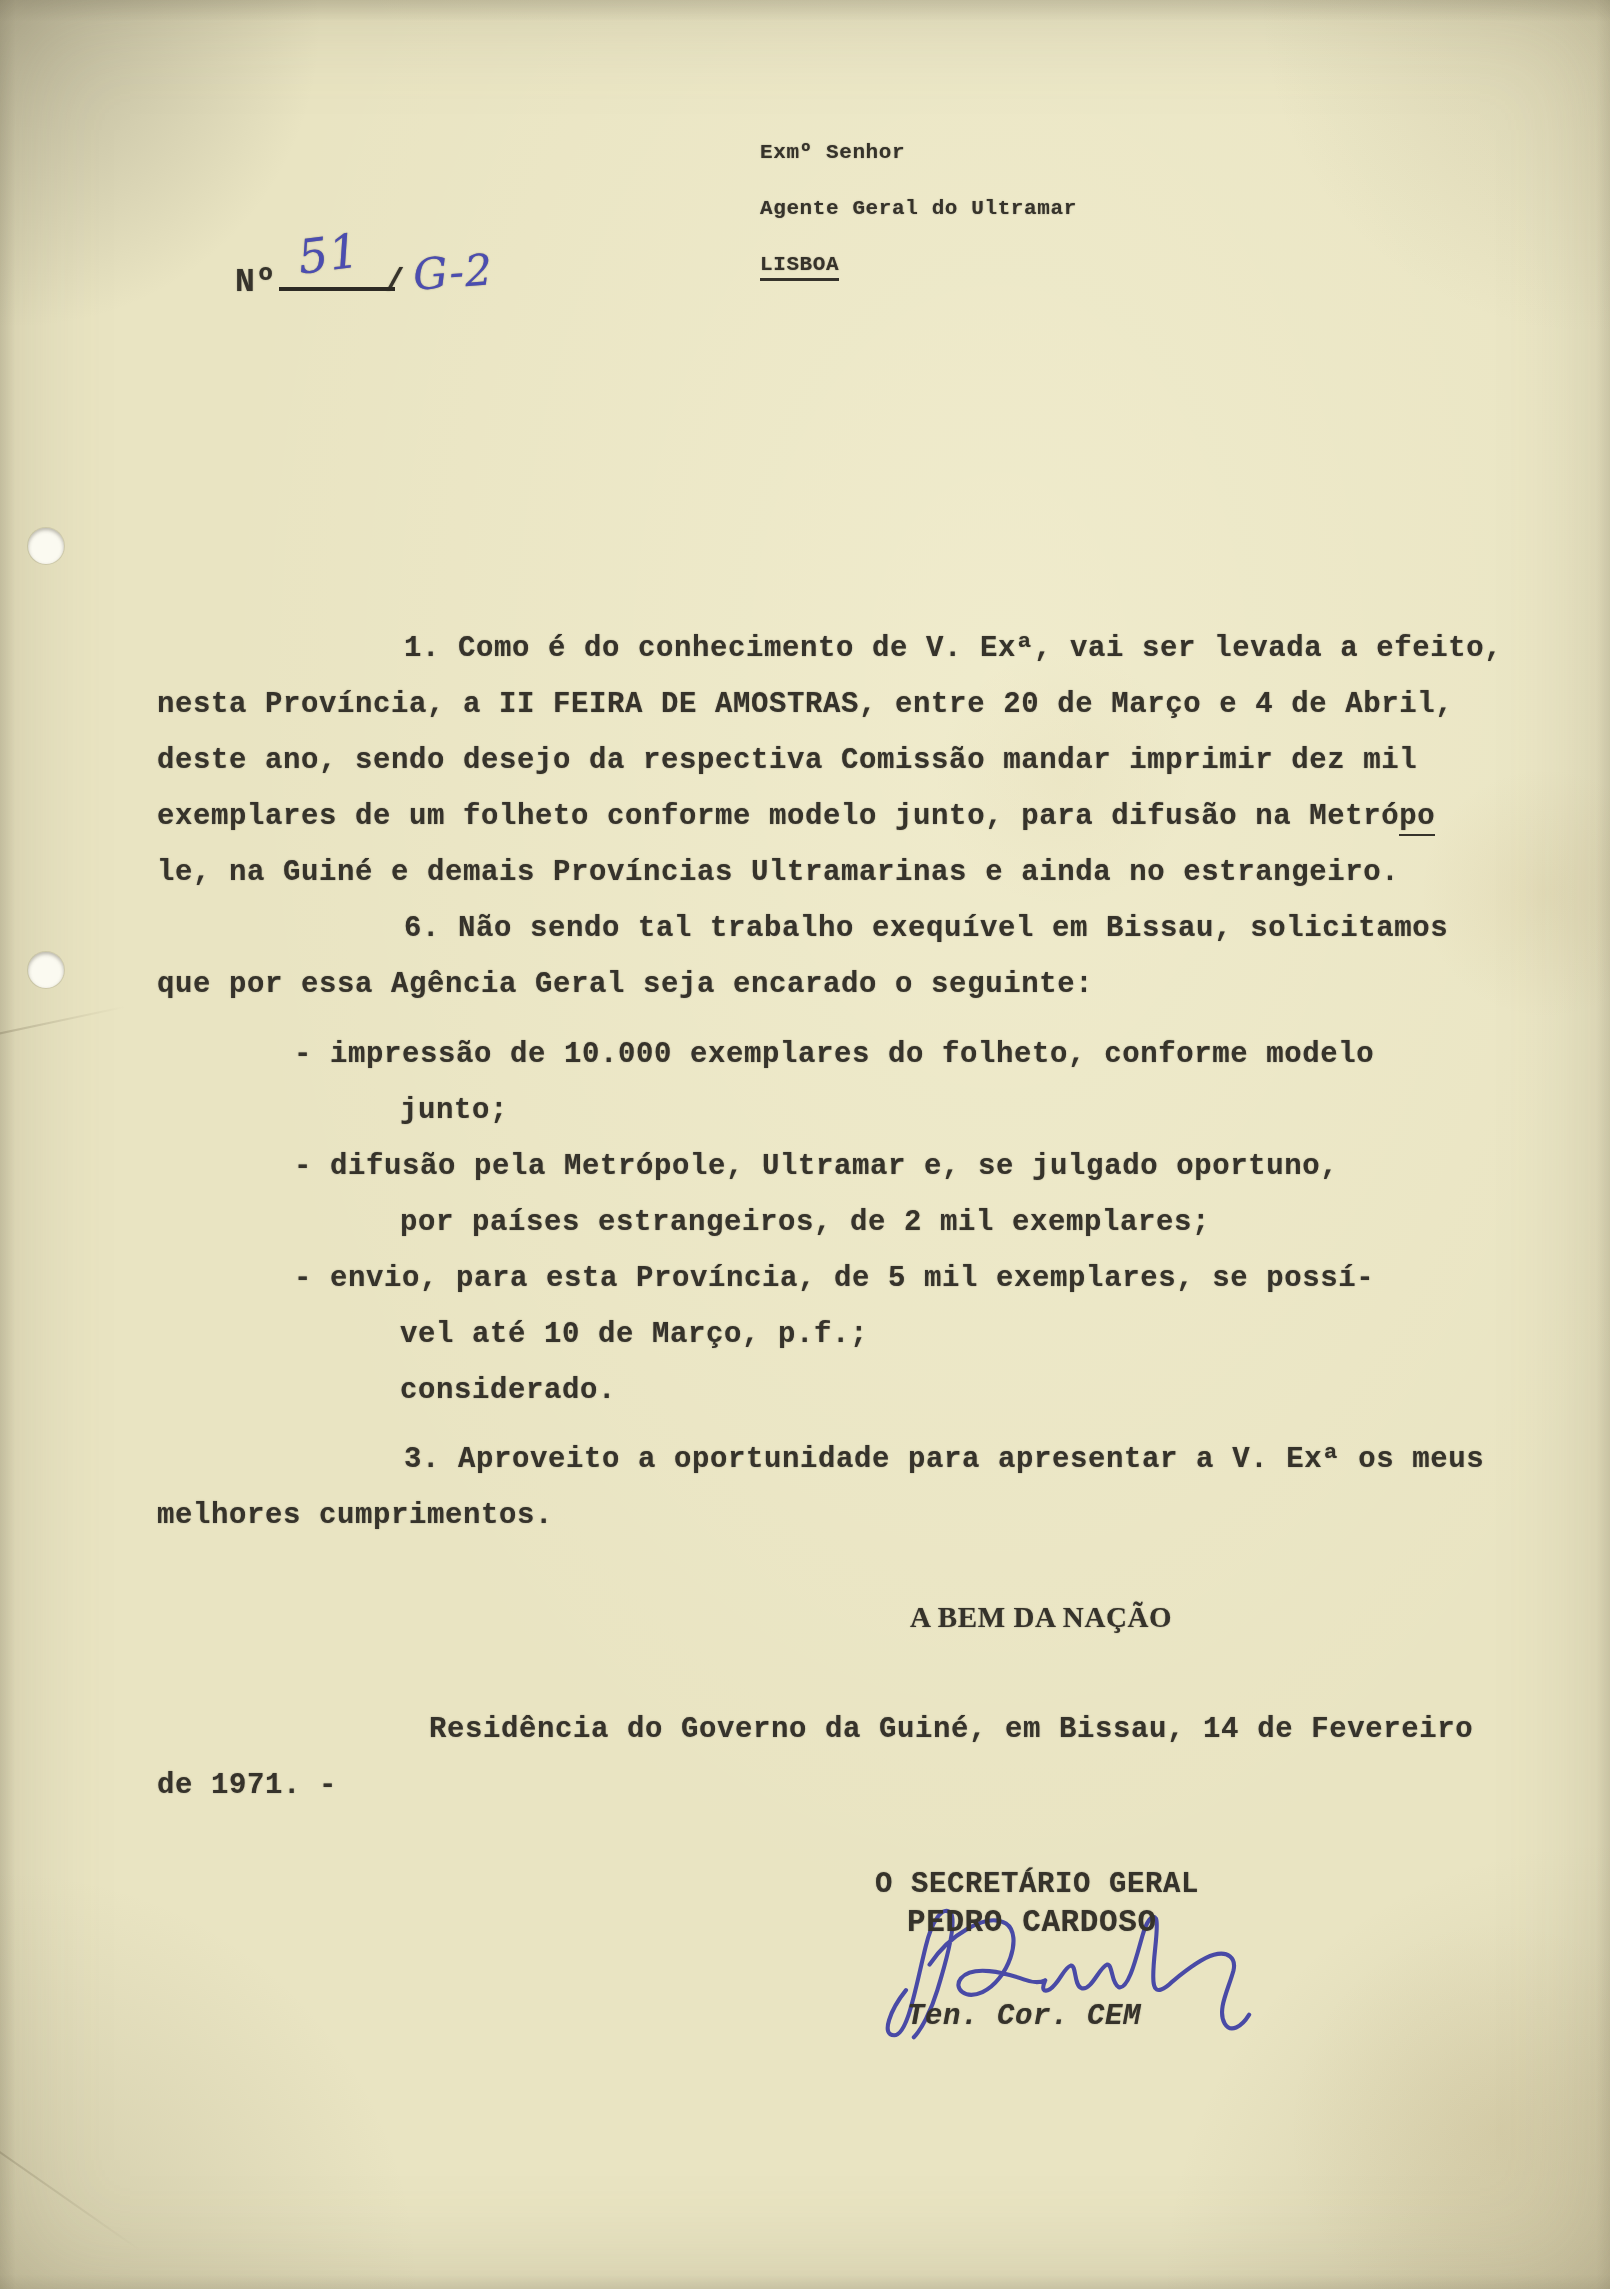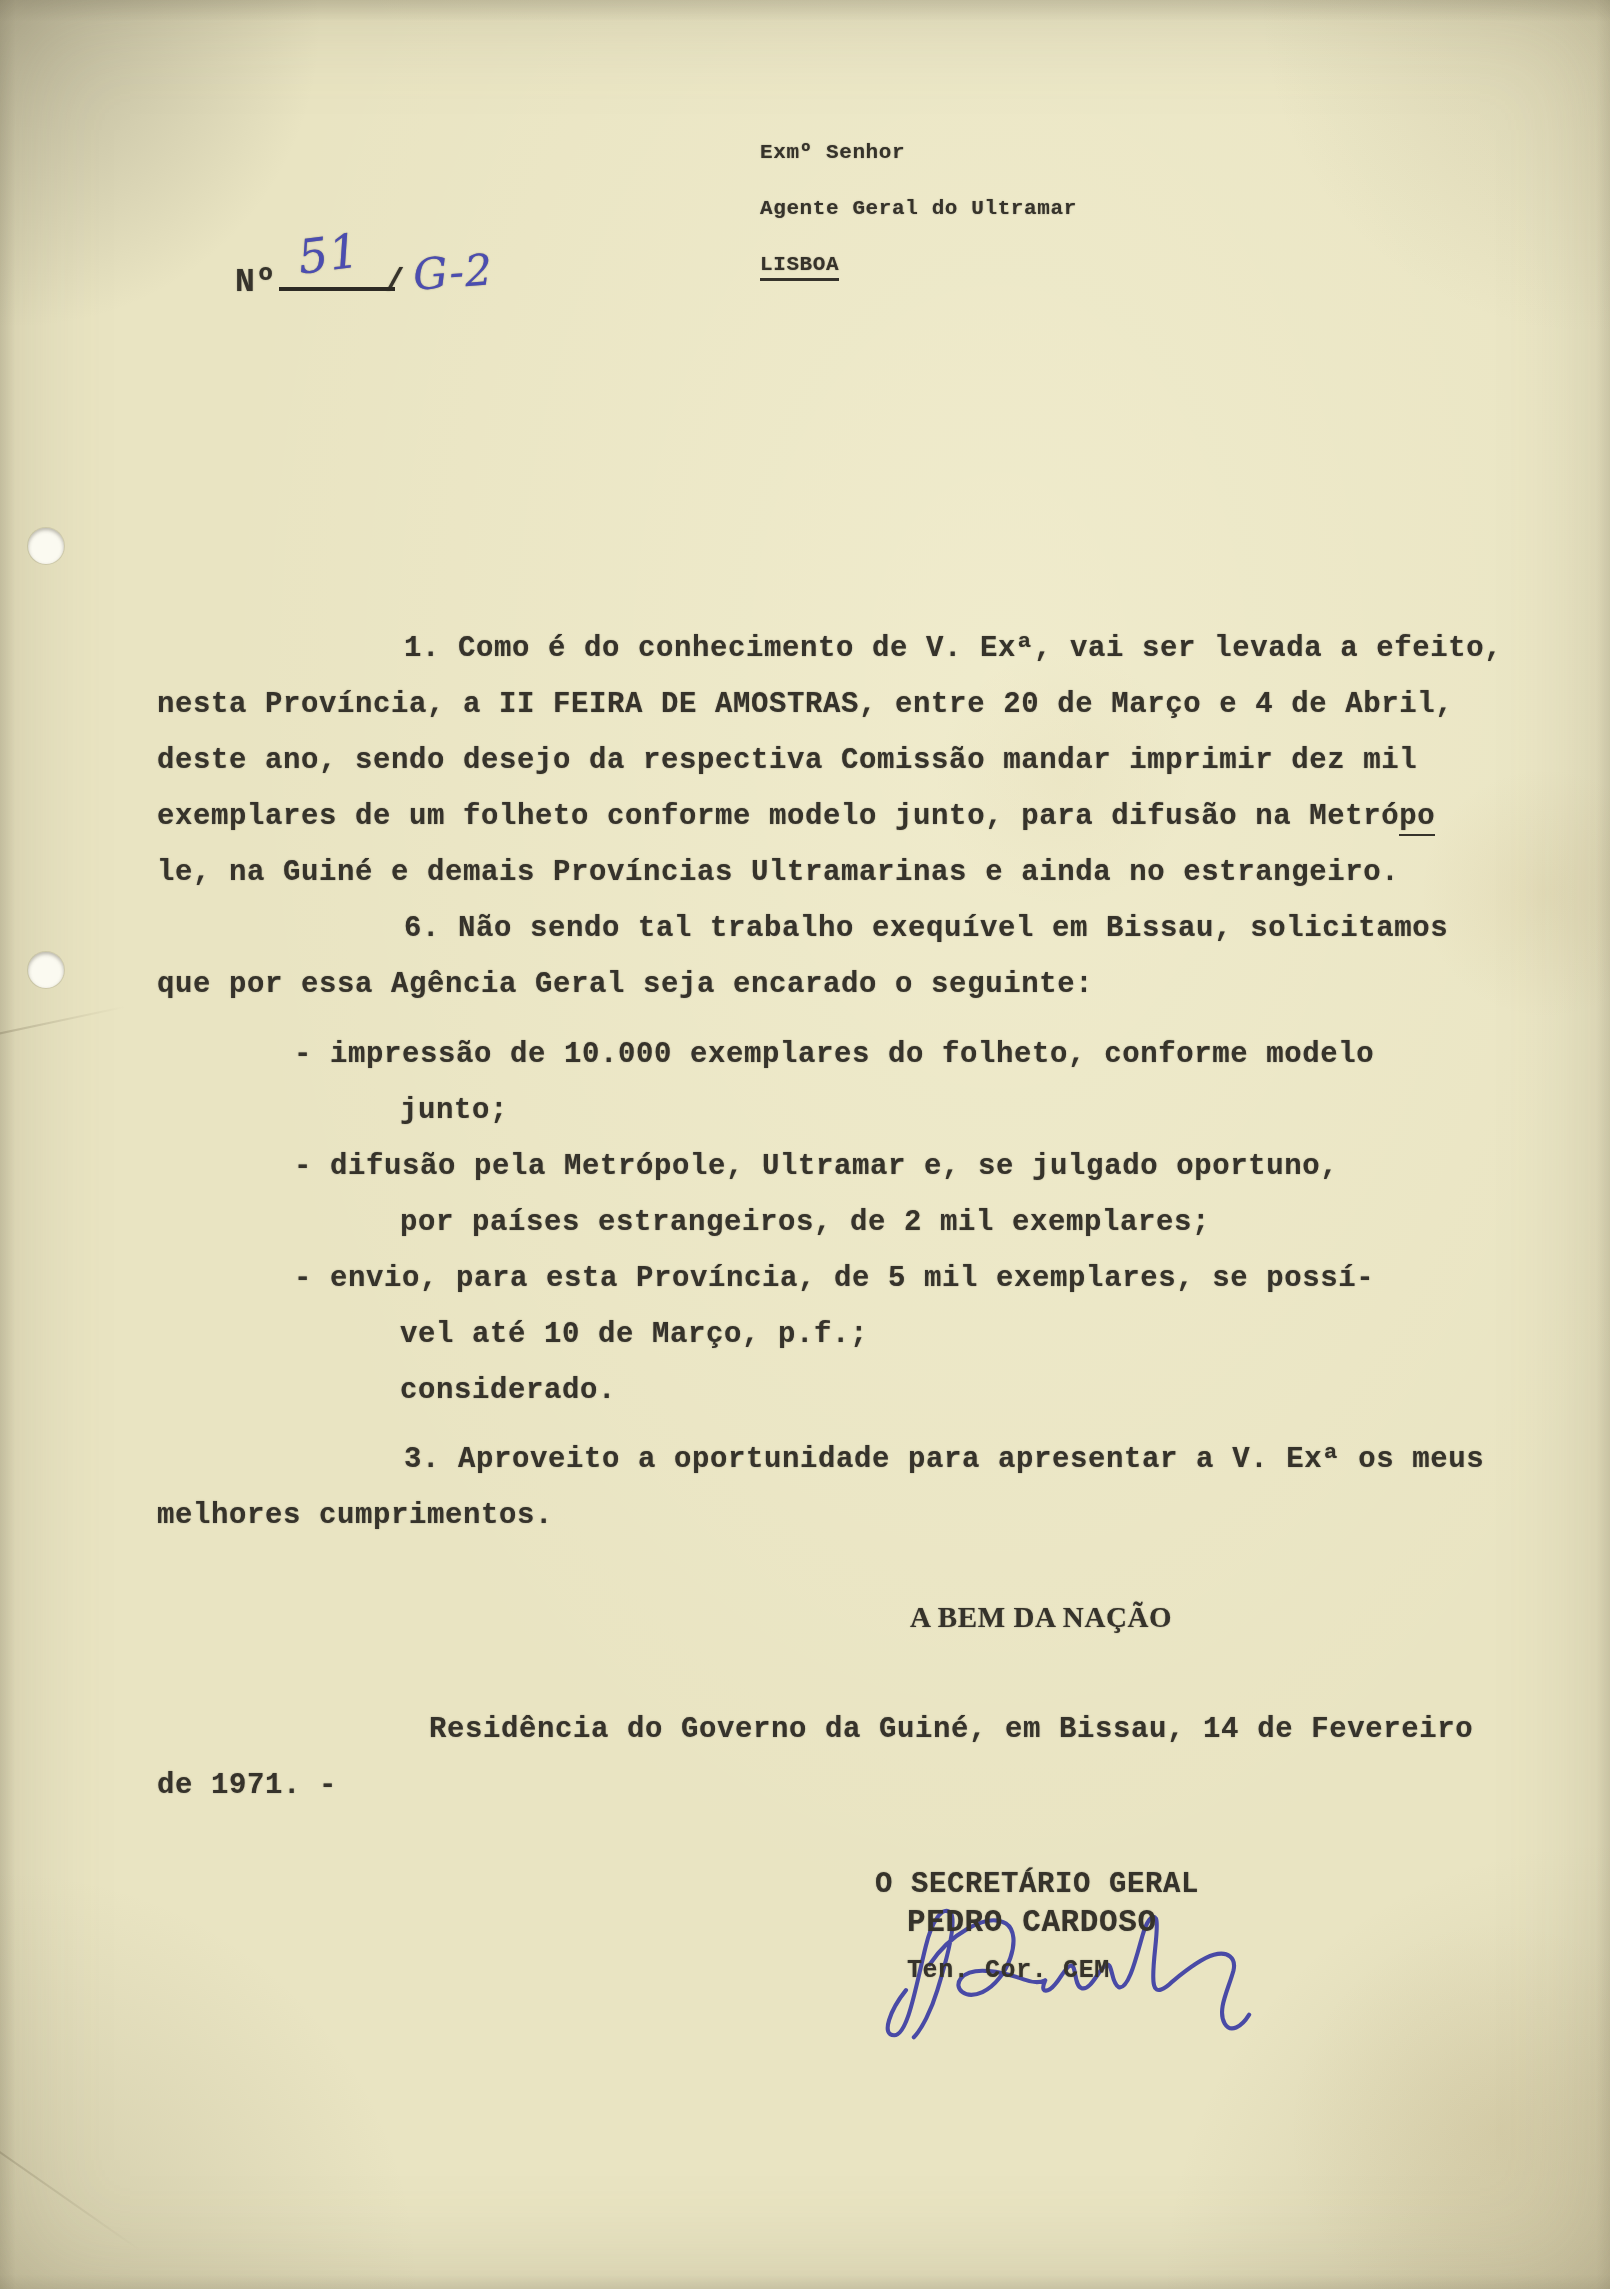--- a/index.html
+++ b/index.html
@@ -42,21 +42,21 @@
   .handwritten{ font-family:"DejaVu Serif",serif; font-style:italic; font-weight:normal; color:#4b4db0; }
   .ref-num{ position:absolute; left:19.6px; top:-11.8px; font-size:47px; transform:rotate(-7deg); }
   .ref-slash{ margin-left:-9.8px; }
   .ref-code{ display:inline-block; font-size:43px; margin-left:7.8px; transform:rotate(-4deg); position:relative; top:-3.9px; }
   .motto{ position:absolute; left:910px; top:1601px; font-size:29px; letter-spacing:0.6px;font-family:Liberation Serif, serif; }
   .dateline{ position:absolute; left:157px; top:1702px; font-size:29px; letter-spacing:0.6px; }
   .ind-date{ padding-left:272px; }
   .sig-title{ position:absolute; left:875px; top:1868px; font-size:29px; letter-spacing:0.6px; }
   .signature{ position:absolute; left:855px; top:1896px; width:402px; height:152px; }
   .sig-name{ position:absolute; left:907px; top:1905px; font-size:31px; letter-spacing:0.6px; }
-  .sig-rank{ position:absolute; left:907px; top:1956px; font-size:25px; letter-spacing:0.6px; }
+  .sig-rank{ position:absolute; left:907px; top:2000px; font-size:29px; letter-spacing:0.6px;font-style:italic; }
   .hole{ position:absolute; left:28px; width:36px; height:36px; border-radius:50%; background:#fbfaf1;
          box-shadow: inset 0 2px 3.9px rgba(60,55,40,0.35), 0 0 0 1px rgba(60,55,40,0.12); }
   .hole-top{ top:528px; }
   .hole-bottom{ top:952px; }
   .crease1{ position:absolute; left:-19.6px; top:1021px; width:147px; height:2px;
             background:linear-gradient(90deg, rgba(90,80,55,0.28), rgba(90,80,55,0)); transform:rotate(-12deg); }
   .crease2{ position:absolute; left:-29px; top:2196px; width:186px; height:2px;
             background:linear-gradient(90deg, rgba(90,80,55,0.25), rgba(90,80,55,0)); transform:rotate(35deg); }
 </style>
 </head>

